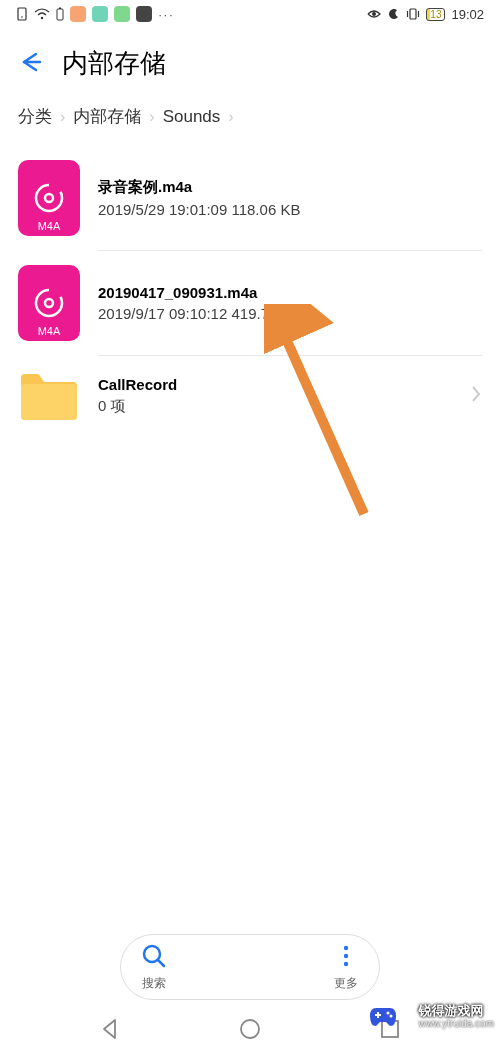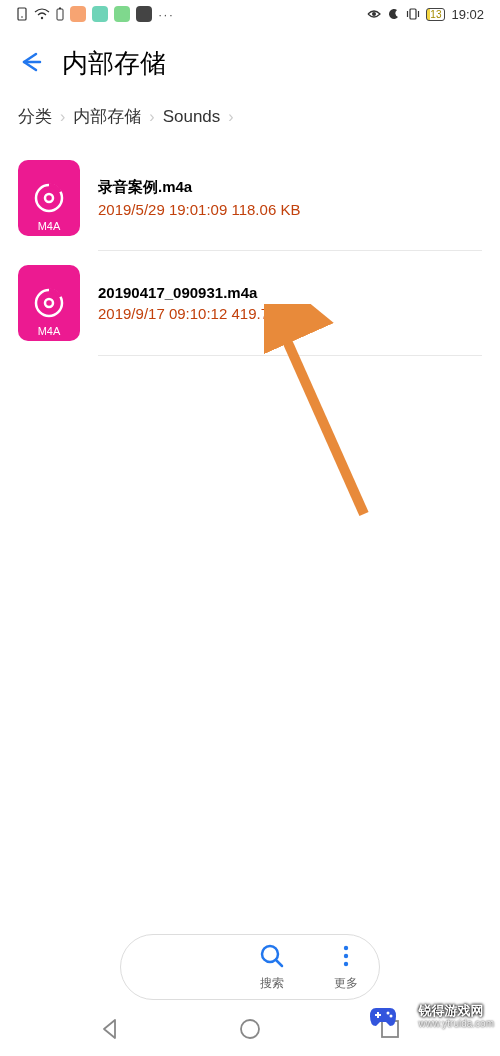--- a/index.html
+++ b/index.html
@@ -97,21 +97,21 @@
       min-width: 0;
     }
     .row-title {
       font-size: 15px;
       color: #000;
       margin-bottom: 4px;
       font-weight: bold;
     }
     .row-sub {
       font-size: 15px;
-      color: #c2410c;
+      color: #404040;
     }
     .divider {
       border-bottom: 1px solid #e8e8e8;
       margin-left: 80px;
     }
     .file-icon-m4a {
       width: 62px;
       height: 76px;
       background: #ec1a91;
       border-radius: 10px;
@@ -148,23 +148,22 @@
       bottom: 56px;
       left: 50%;
       transform: translateX(-50%);
       width: 260px;
       height: 66px;
       border: 1px solid #ddd;
       border-radius: 33px;
       background: #fff;
       display: flex;
       align-items: center;
-      justify-content: flex-end;
+      justify-content: space-between;
       padding: 0 20px;
-      gap: 48px;
     }
     .bottom-item {
       display: flex;
       flex-direction: column;
       align-items: center;
       gap: 2px;
     }
     .bottom-label {
       font-size: 12px;
       color: #666;
@@ -302,20 +301,37 @@
         </svg>
       <span class="m4a-label">M4A</span>
     </div>
     <div class="row-content">
       <div class="row-title">20190417_090931.m4a</div>
       <div class="row-sub">2019/9/17 09:10:12 419.78 KB</div>
     </div>
   </div>
   <div class="divider"></div>
 
+  <div class="row">
+    <div class="folder-icon">
+      <svg width="62" height="52" viewBox="0 0 62 52">
+          <path d="M3 10 L3 46 Q3 50 7 50 L55 50 Q59 50 59 46 L59 16 Q59 12 55 12 L26 12 L22 6 Q21 4 19 4 L7 4 Q3 4 3 8 Z" fill="#fbc552"></path>
+          <rect x="3" y="14" width="56" height="36" rx="4" fill="#fdd267"></rect>
+        </svg>
+    </div>
+    <div class="row-content">
+      <div class="row-title">CallRecord</div>
+      <div class="row-sub">0 项</div>
+    </div>
+    <span class="chevron-right">
+      <svg width="12" height="20" viewBox="0 0 12 20">
+          <path d="M3 3 L9 10 L3 17" fill="none" stroke="#ccc" stroke-width="2"></path>
+        </svg>
+    </span>
+  </div>
 
 </div>
 
 <svg class="arrow-annotation" width="120" height="220" viewBox="0 0 120 220">
   <defs>
     <marker id="ahead" markerWidth="10" markerHeight="10" refX="3" refY="5" orient="auto">
       <path d="M0 0 L10 5 L0 10 Z" fill="#e88a3a"></path>
     </marker>
   </defs>
   <line x1="100" y1="210" x2="12" y2="12" stroke="#e88a3a" stroke-width="10" marker-end="url(#ahead)"></line>

